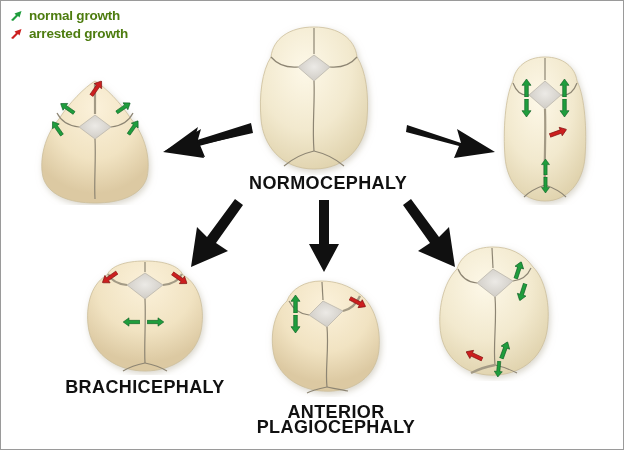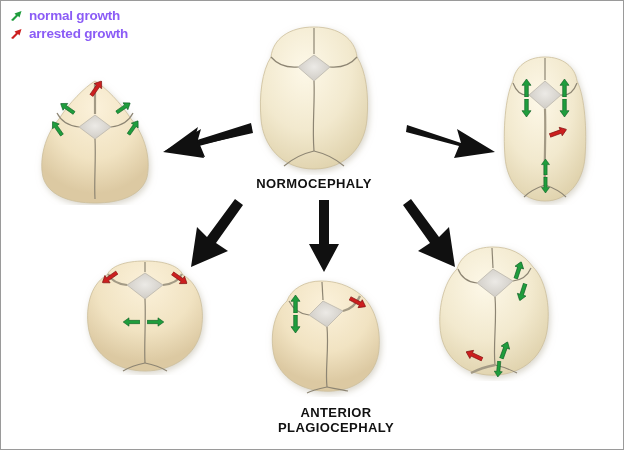--- a/index.html
+++ b/index.html
@@ -33,35 +33,35 @@
   }
   .legend-swatch {
     width: 15px;
     height: 15px;
     margin-right: 5px;
     flex: 0 0 15px;
   }
   .legend-text {
     font-size: 13.5px;
     font-weight: bold;
-    color: #8b5cf6;
+    color: #4d7c0f;
     letter-spacing: -0.2px;
     white-space: nowrap;
   }
 
   
   .skull-group {
     position: absolute;
   }
   .skull-svg { display: block; }
 
   .caption {
     position: absolute;
     text-align: center;
-    font-size: 13px;
+    font-size: 18px;
     font-weight: bold;
     color: #111;
     letter-spacing: 0.4px;
     line-height: 15px;
     white-space: pre-line;
   }
 
   
   .big-arrow { position: absolute; }
 </style>
@@ -229,20 +229,21 @@
       <path d="M66 42 C67 66 65 88 66 106" stroke="#8d8573" stroke-width="1.2" fill="none"></path>
       <path d="M66 106 C56 108 49 111 44 114" stroke="#8d8573" stroke-width="1.1" fill="none"></path>
       <path d="M66 106 C76 108 83 111 88 114" stroke="#8d8573" stroke-width="1.1" fill="none"></path>
 
       <use href="#rArrow" x="22" y="16" width="18" height="11" transform="rotate(145 31 21)"></use>
       <use href="#rArrow" x="92" y="16" width="18" height="11" transform="rotate(35 101 21)"></use>
       <use href="#gLeft" x="44" y="60" width="17" height="10"></use>
       <use href="#gRight" x="68" y="60" width="17" height="10"></use>
     </svg>
   </div>
+  <div class="caption" style="left:64px; top:379px; width:160px;">BRACHICEPHALY</div>
 
   <div class="skull-group" style="left:264px; top:276px;">
     <svg class="skull-svg" width="122" height="120" viewBox="0 0 122 120">
       <g filter="url(#softShadow)">
         <path d="M56 4
                  C40 4 26 12 22 24
                  C8 36 4 62 10 82
                  C18 104 42 116 68 114
                  C94 112 112 96 114 72
                  C116 48 108 28 96 18

